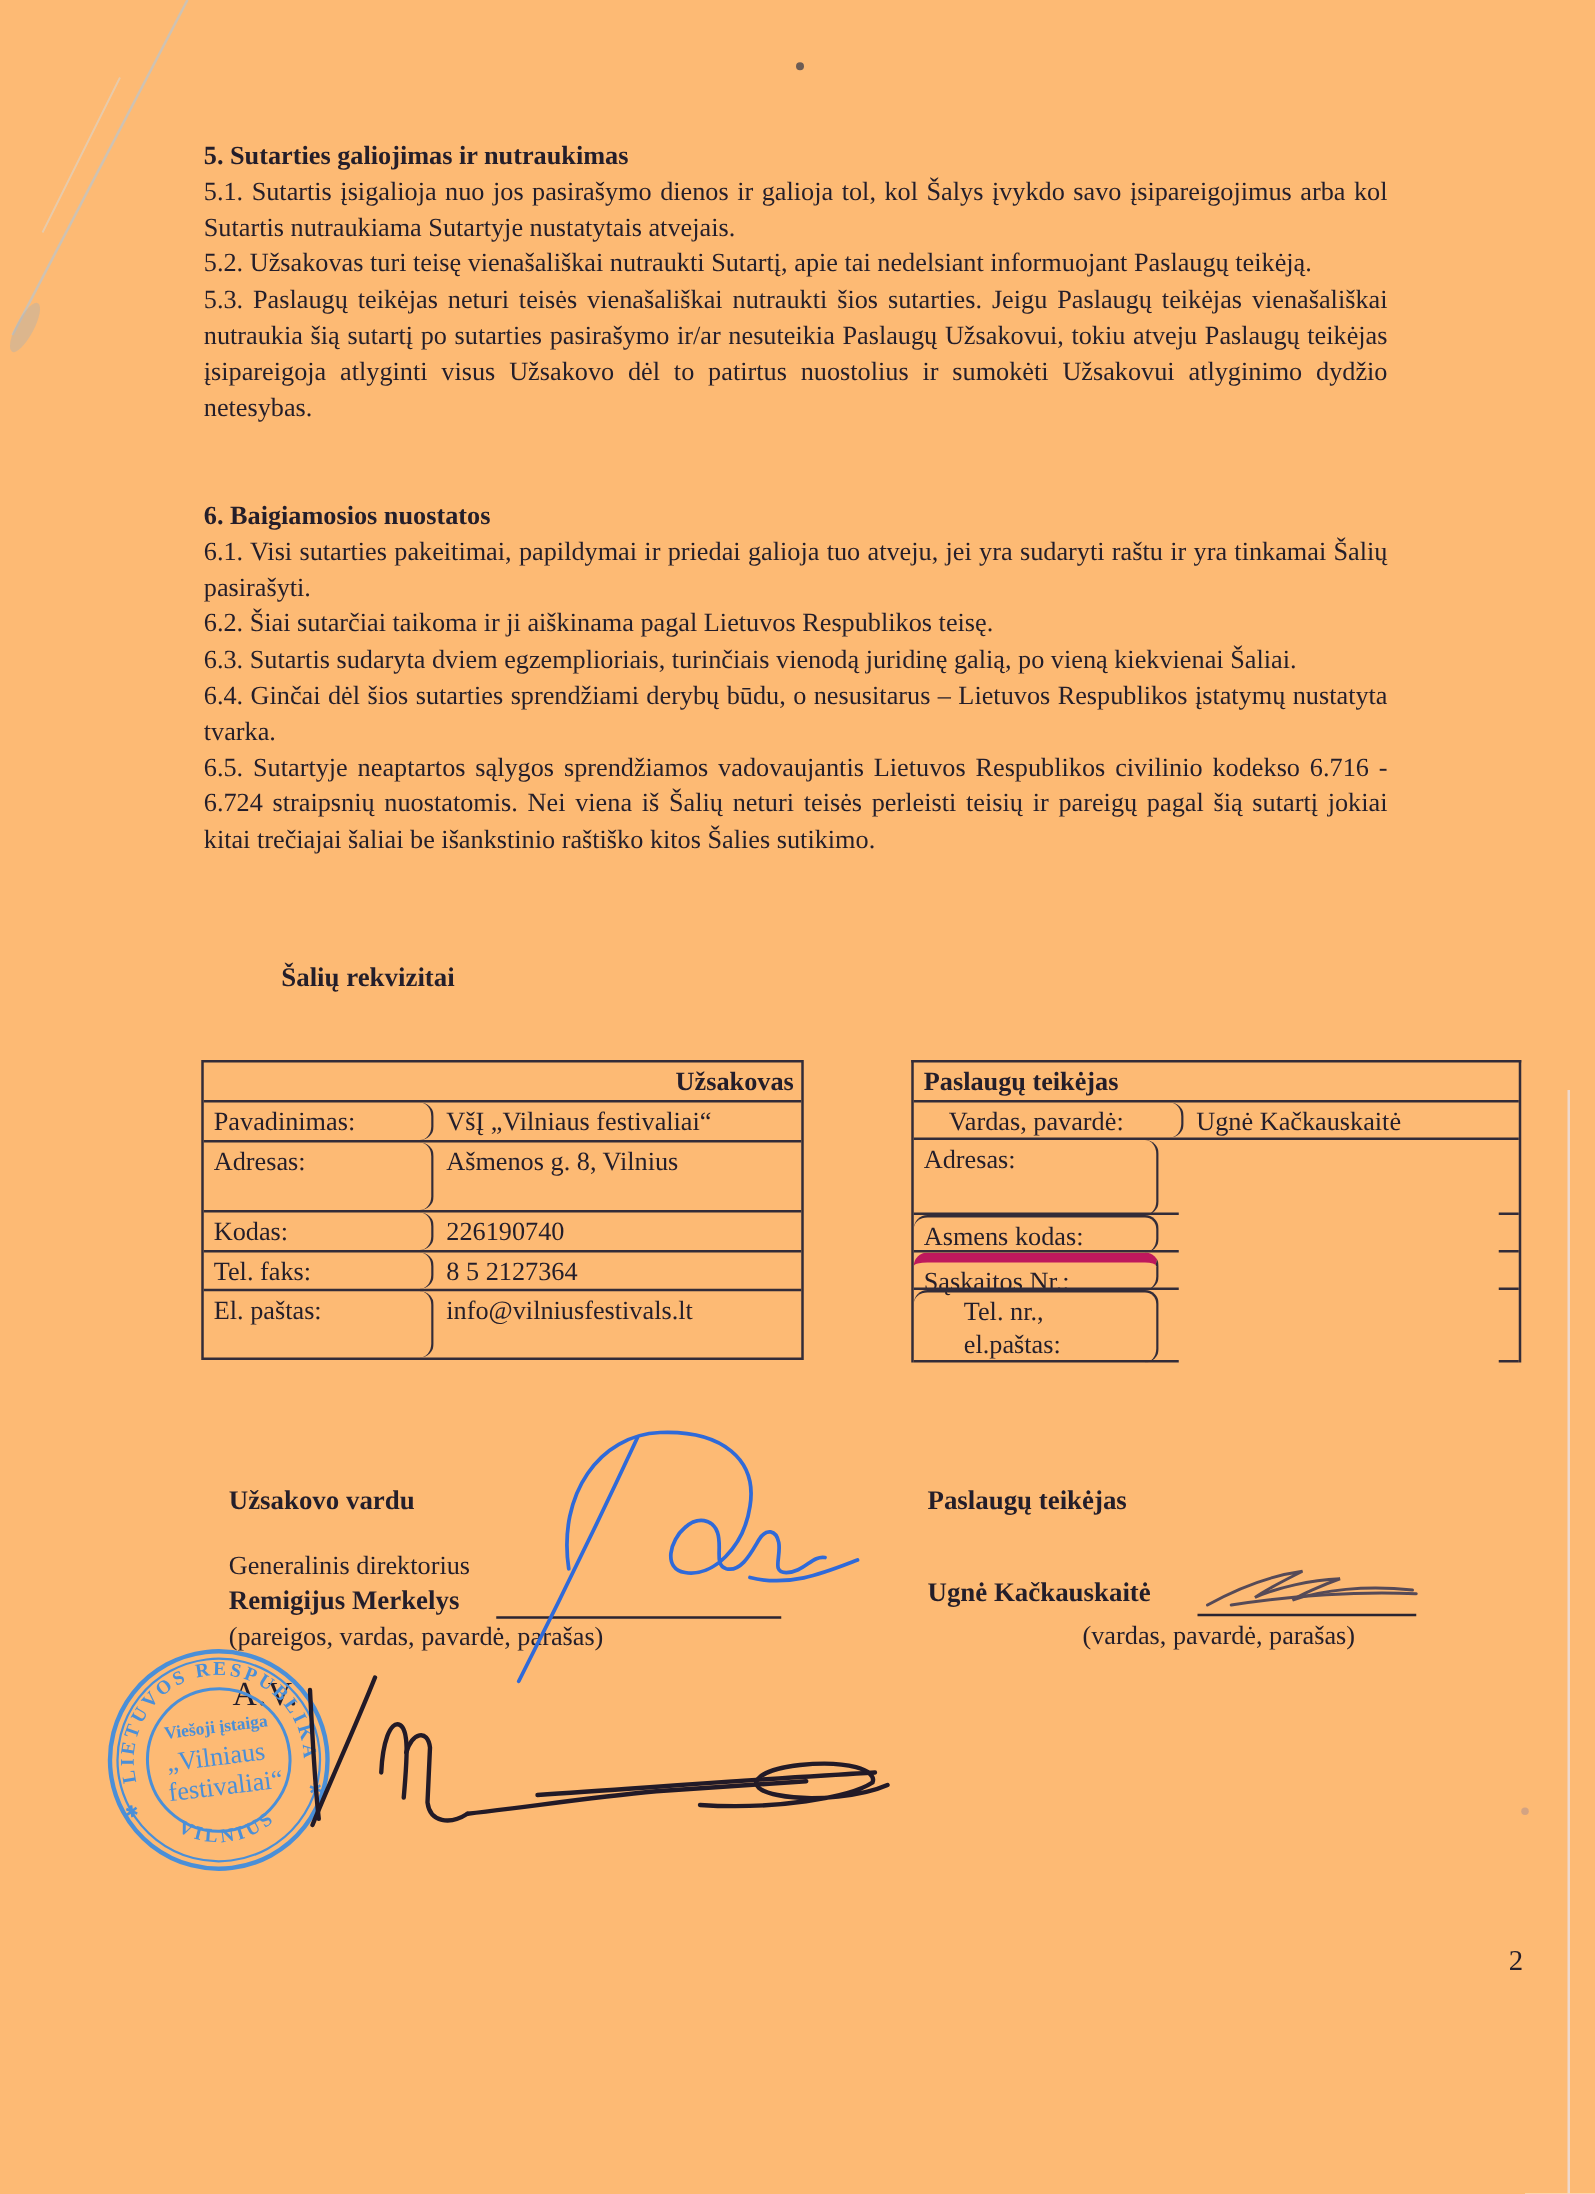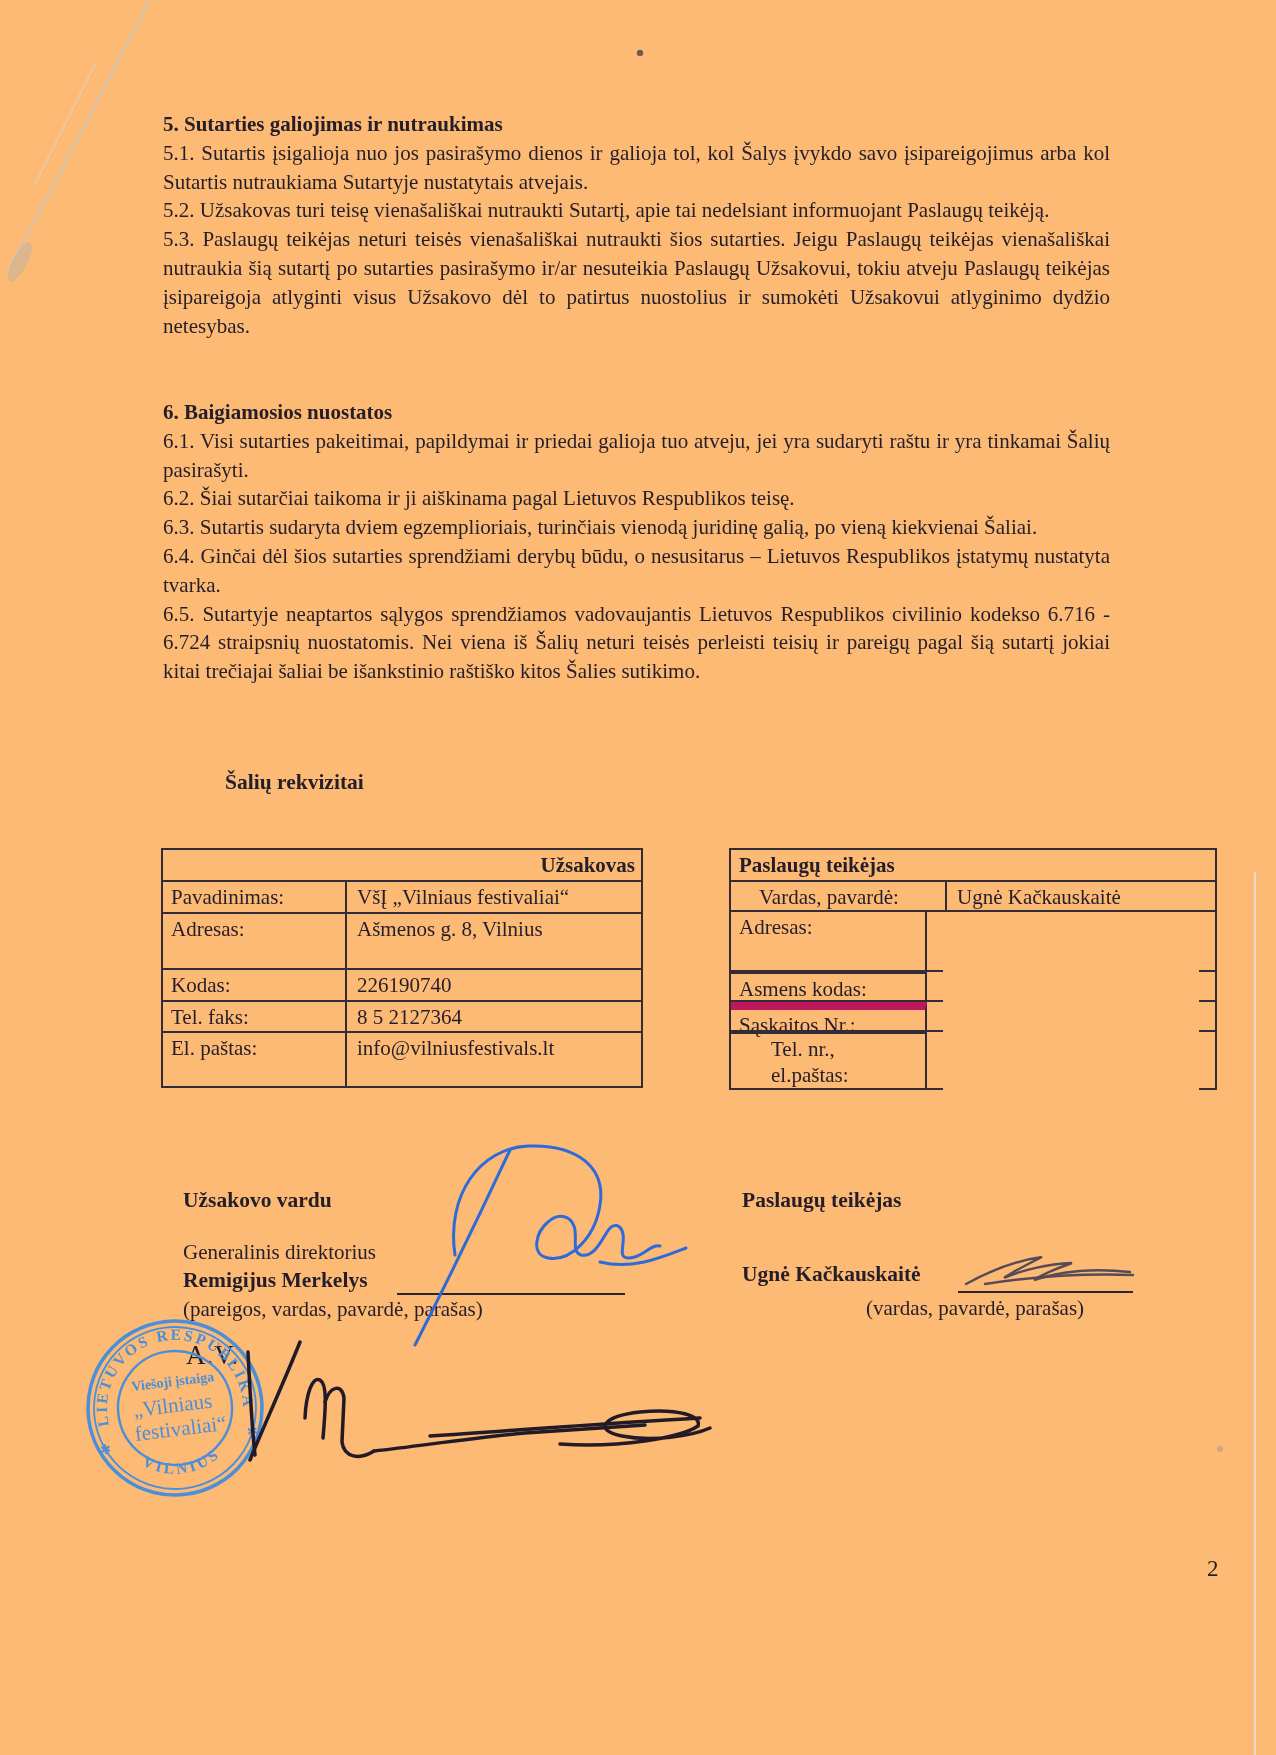--- a/index.html
+++ b/index.html
@@ -20,21 +20,21 @@
   .sec-heading { font-weight:bold; text-align:left; }
   .req-heading { position:absolute; left:177px; top:770px; font-size:21.5px; font-weight:bold;margin-left:48px; }
 
   
   .tables { position:absolute; left:161px; top:848px; width:1060px; }
   .tbl { position:absolute; top:0; border:2px solid #332c38; font-size:21px; line-height:26px; }
   #tbl-left  { left:0;   width:482px; }
   #tbl-right { left:568px; width:488px; border-bottom:none; }
   .trow { display:flex; position:relative; }
   .full-top { border-top:2px solid #332c38; }
-  .lcell { border-right:2px solid #332c38; padding:2px 6px 0 8px; }
+  .lcell { border-right:2px solid #332c38; padding:2px 6px 0 8px;border-radius:11px; }
   #tbl-left  .lcell { flex:0 0 184px; }
   #tbl-right .lcell { flex:0 0 196px; }
   .vcell { flex:1; padding:2px 6px 0 10px; }
   .thead { font-weight:bold; padding:2px 6px 0 8px; }
   .pseg    { position:absolute; left:0;  top:-2px;  height:2px; width:212px; background:#332c38; }
   .ptick   { position:absolute; right:0; top:-2px;  height:2px; width:16px;  background:#332c38; }
   .pseg-b  { position:absolute; left:0;  bottom:0;  height:2px; width:212px; background:#332c38; }
   .ptick-b { position:absolute; right:0; bottom:0;  height:2px; width:16px;  background:#332c38; }
 
   

